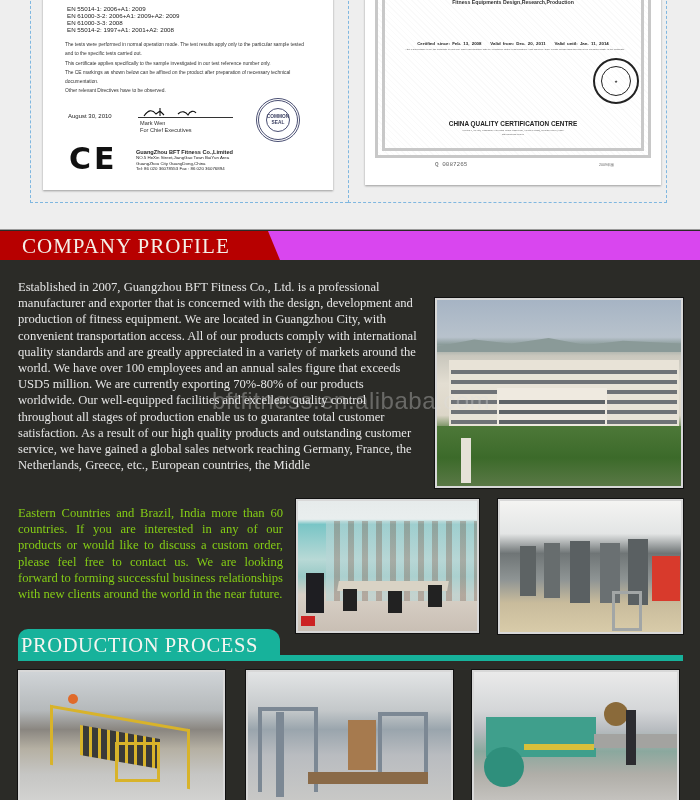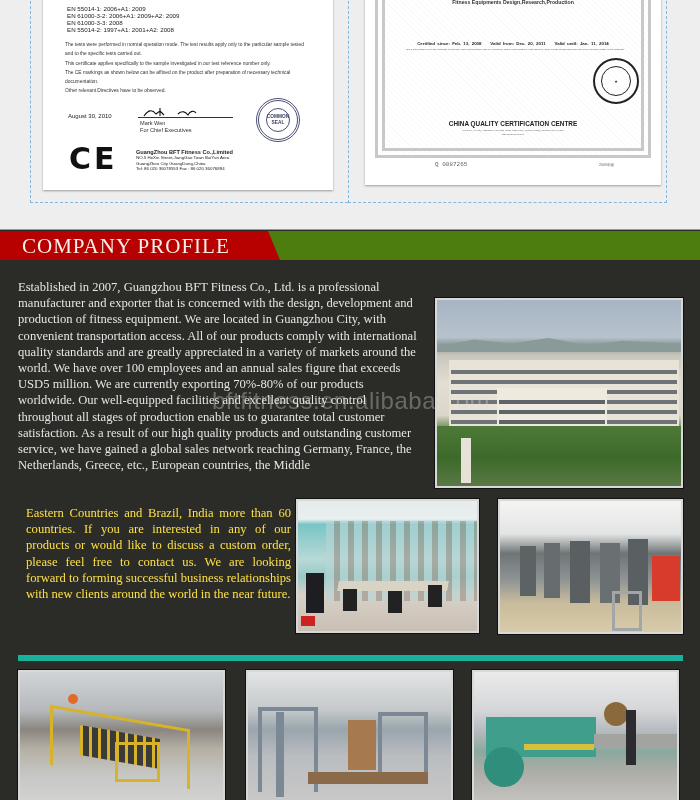--- a/index.html
+++ b/index.html
@@ -57,35 +57,35 @@
   .cqc-seal { position: absolute; left: 228px; top: 60px; width: 46px; height: 46px; border-radius: 50%; border: 2px solid #222; }
   .cqc-seal .inner { position: absolute; left: 6px; top: 6px; width: 30px; height: 30px; border-radius: 50%; border: 0.6px solid #222; font-size: 4px; color: #222; display:flex; align-items:center; justify-content:center; }
   .cqc-title { position: absolute; left: 0; top: 122px; width: 296px; text-align: center; font-size: 6.4px; font-weight: bold; color: #222; }
   .cqc-address { position: absolute; left: 0; top: 131px; width: 296px; text-align: center; font-size: 2.5px; color: #444; font-family: "Liberation Serif", serif; }
   .cqc-url { position: absolute; left: 0; top: 135px; width: 296px; text-align: center; font-size: 2.2px; color: #555; }
   .cqc-number { position: absolute; left: 70px; top: 163px; font-size: 6px; color: #666; font-family: "Liberation Mono", monospace; }
   .cqc-edition { position: absolute; left: 234px; top: 165px; font-size: 3.6px; color: #666; }
 
   
   .profile-header {
-    position: absolute; left: 0; top: 231px; width: 700px; height: 29px; background: #4d7c0f;
+    position: absolute; left: 0; top: 231px; width: 700px; height: 29px; background: #d946ef;
   }
   .profile-title {
     position: absolute; left: 0; top: 0; height: 29px; width: 280px; background: #b70000;
     clip-path: polygon(0 0, 268px 0, 280px 29px, 0 29px);
     color: #f4efe8; font-family: "Liberation Serif", serif; font-size: 21px; letter-spacing: 1px;
     padding-left: 22px; line-height: 31px;
   }
   .profile-text {
     position: absolute; left: 18px; top: 279px; width: 405px;
     font-family: "Liberation Serif", serif; font-size: 12.6px; line-height: 16.2px; color: #e5e5e5;
   }
   .profile-text-narrow {
-    position: absolute; left: 26px; top: 505px; width: 265px;
-    font-family: "Liberation Serif", serif; font-size: 12.6px; line-height: 16.2px; color: #fde047;
+    position: absolute; left: 18px; top: 505px; width: 265px;
+    font-family: "Liberation Serif", serif; font-size: 12.6px; line-height: 16.2px; color: #84cc16;
     text-align: justify; text-align-last: left;
   }
   .watermark {
     position: absolute; left: 212px; top: 387px; font-size: 24px; color: rgba(220,220,220,0.35);
     font-family: "Liberation Sans", sans-serif; letter-spacing: 0.5px; pointer-events: none;
   }
 
   .photo {
     position: absolute; border: 2px solid #d8d8d8; outline: 1px solid #111; overflow: hidden;
   }
@@ -215,20 +215,21 @@
   <div class="shape" style="left:44px;top:42px;width:16px;height:55px;background:#676d6e;"></div>
   <div class="shape" style="left:70px;top:40px;width:20px;height:62px;background:#5a6062;"></div>
   <div class="shape" style="left:100px;top:42px;width:20px;height:60px;background:#6a7072;"></div>
   <div class="shape" style="left:128px;top:38px;width:20px;height:66px;background:#5a6062;"></div>
   <div class="shape" style="left:152px;top:55px;width:28px;height:45px;background:#d83a2c;"></div>
   <div class="shape" style="left:112px;top:90px;width:30px;height:40px;border:3px solid #a2a6a6;"></div>
 </div>
 
 <div class="process-header">
   <div class="process-line"></div>
+  <div class="process-title">PRODUCTION PROCESS</div>
 </div>
 
 <div class="proc-photo proc-1" title="Frame welding line">
   <div class="shape" style="position:absolute;left:30px;top:45px;width:140px;height:60px;border:3px solid #d8b32a;border-bottom:none;transform:skewY(10deg);"></div>
   <div class="shape" style="position:absolute;left:60px;top:60px;width:80px;height:30px;background:repeating-linear-gradient(90deg,#d8b32a 0 3px,#3a3a38 3px 9px);transform:skewY(10deg);"></div>
   <div class="shape" style="position:absolute;left:95px;top:70px;width:45px;height:40px;border:3px solid #d8b32a;"></div>
   <div class="shape" style="position:absolute;left:48px;top:22px;width:10px;height:10px;border-radius:50%;background:#e06a2a;"></div>
 </div>
 <div class="proc-photo proc-2" title="Assembled machine frames">
   <div class="shape" style="position:absolute;left:10px;top:35px;width:60px;height:85px;border:4px solid #7c8894;border-bottom:none;"></div>

